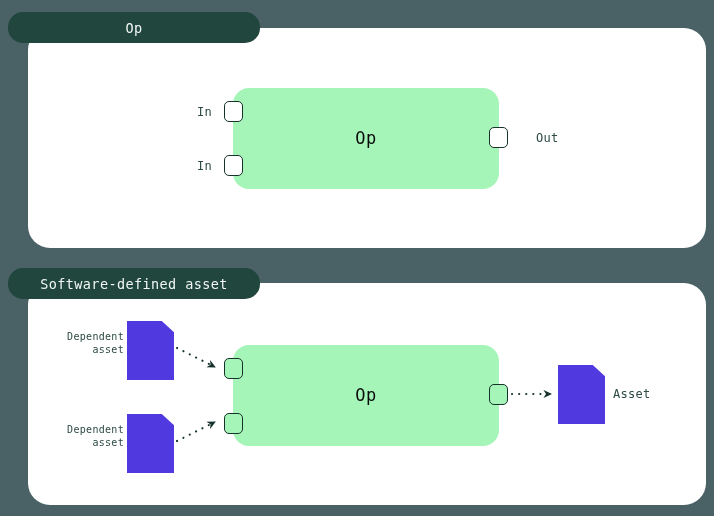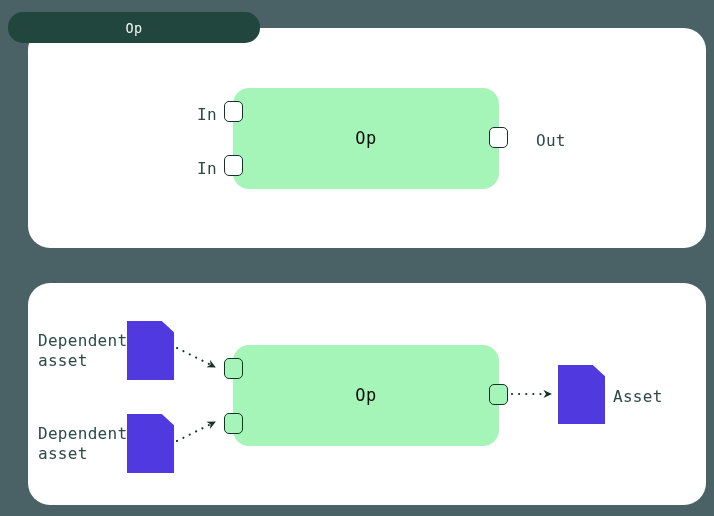--- a/index.html
+++ b/index.html
@@ -84,38 +84,38 @@
   #port-in-1   { left: 224px; top: 101px; }
   #port-in-2   { left: 224px; top: 155px; }
   #port-out-1  { left: 489px; top: 127px; }
   #port-in-3   { left: 224px; top: 358px; }
   #port-in-4   { left: 224px; top: 413px; }
   #port-out-2  { left: 489px; top: 384px; }
 
   
   .mini-label {
     position: absolute;
-    font-size: 16px;
+    font-size: 12px;
     color: #2d4a45;
     letter-spacing: 0.3px;
     line-height: 1.3;
     white-space: pre;
   }
   #label-in-1  { left: 197px; top: 105px; }
   #label-in-2  { left: 197px; top: 159px; }
   #label-out-1 { left: 536px; top: 131px; }
   #label-asset { left: 613px; top: 387px; }
 
   .dep-label {
     position: absolute;
-    font-size: 16px;
+    font-size: 10px;
     color: #2d4a45;
     letter-spacing: 0.3px;
     line-height: 1.25;
-    text-align: left;
+    text-align: right;
     white-space: pre;
   }
   #label-dep-1 { left: 38px; top: 331px; width: 86px; }
   #label-dep-2 { left: 38px; top: 424px; width: 86px; }
 
   
   .asset-icon {
     position: absolute;
     width: 47px;
     height: 59px;
@@ -154,20 +154,23 @@
   <div class="port white" id="port-in-1"></div>
   <div class="port white" id="port-in-2"></div>
   <div class="port white" id="port-out-1"></div>
 
   <div class="mini-label" id="label-in-1">In</div>
   <div class="mini-label" id="label-in-2">In</div>
   <div class="mini-label" id="label-out-1">Out</div>
 
   <div class="panel" id="panel-sda"></div>
 
+  <div class="tab" id="tab-sda">
+    <span>Software-defined asset</span>
+  </div>
 
   <div class="op-body" id="op-body-2">
     <span class="op-label">Op</span>
   </div>
 
   <div class="port green" id="port-in-3"></div>
   <div class="port green" id="port-in-4"></div>
   <div class="port green" id="port-out-2"></div>
 
   <div class="asset-icon" id="asset-dep-1"></div>

